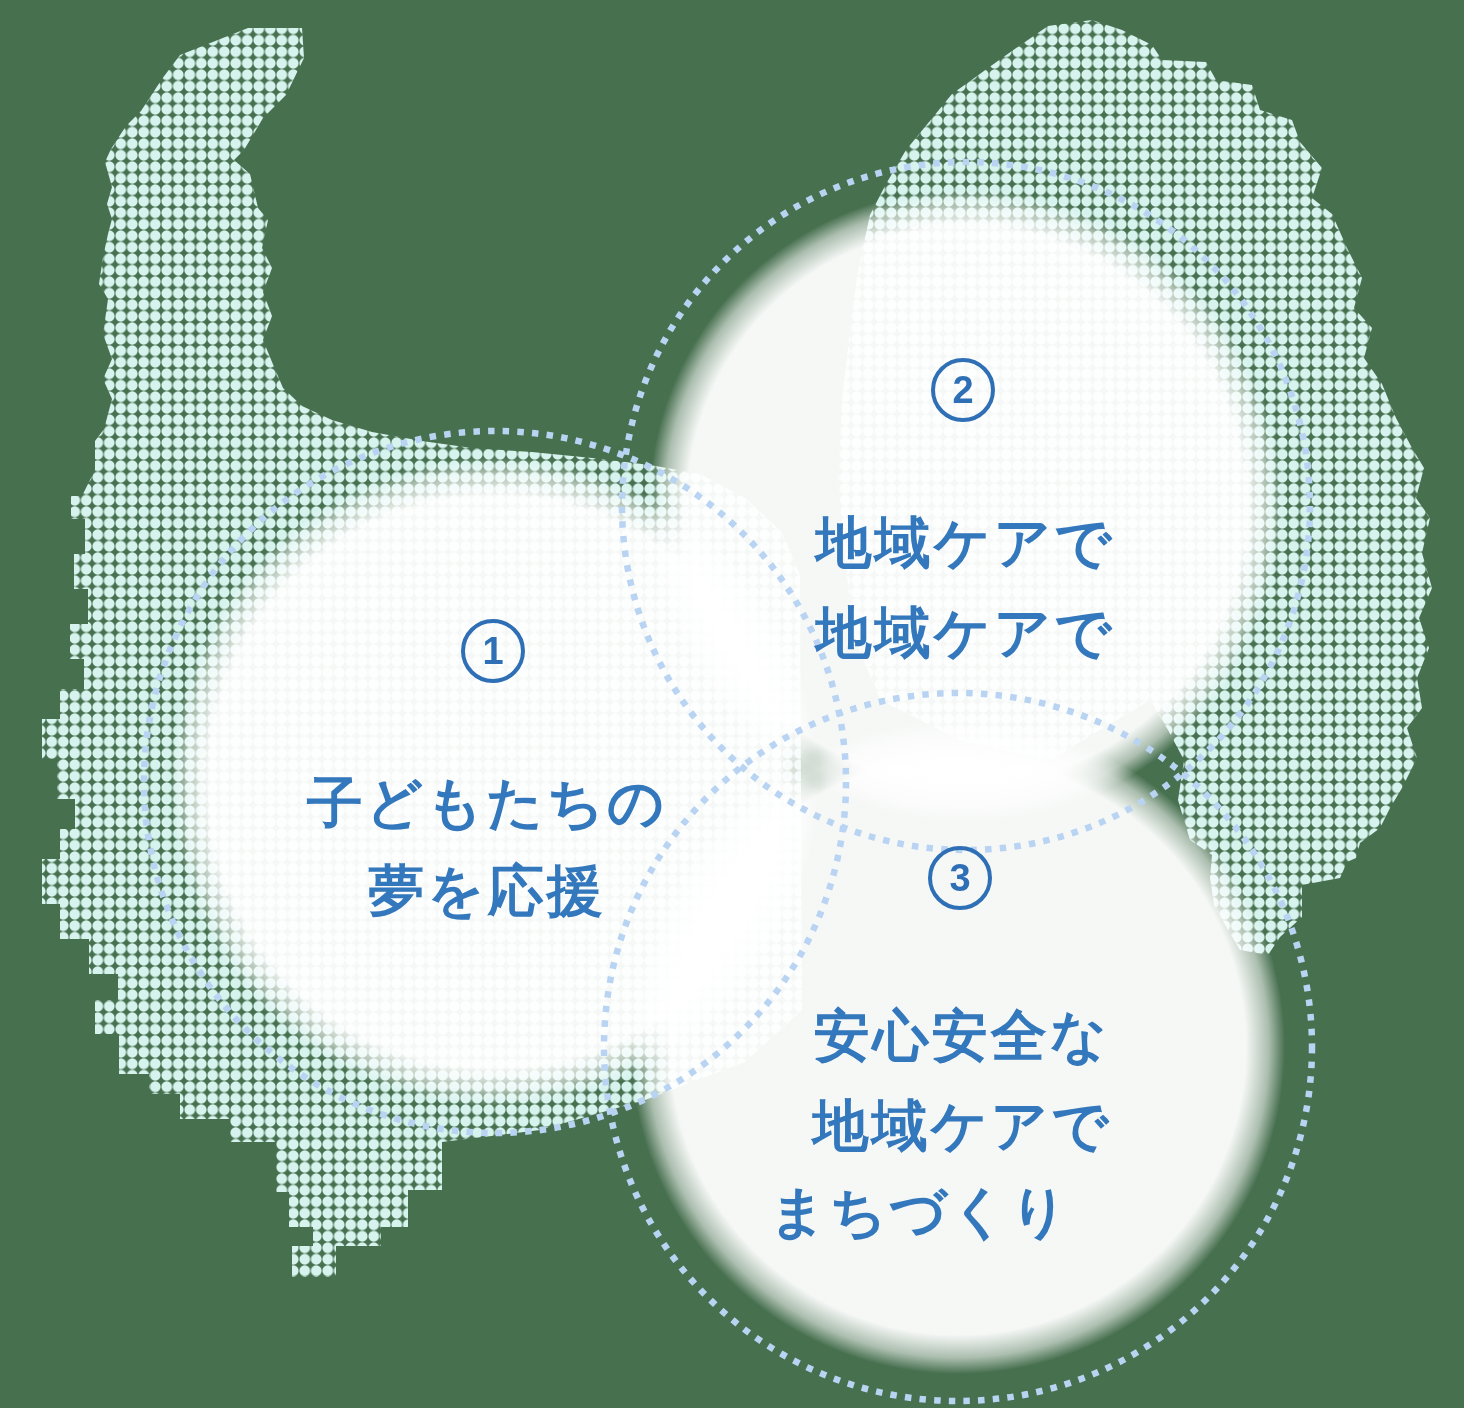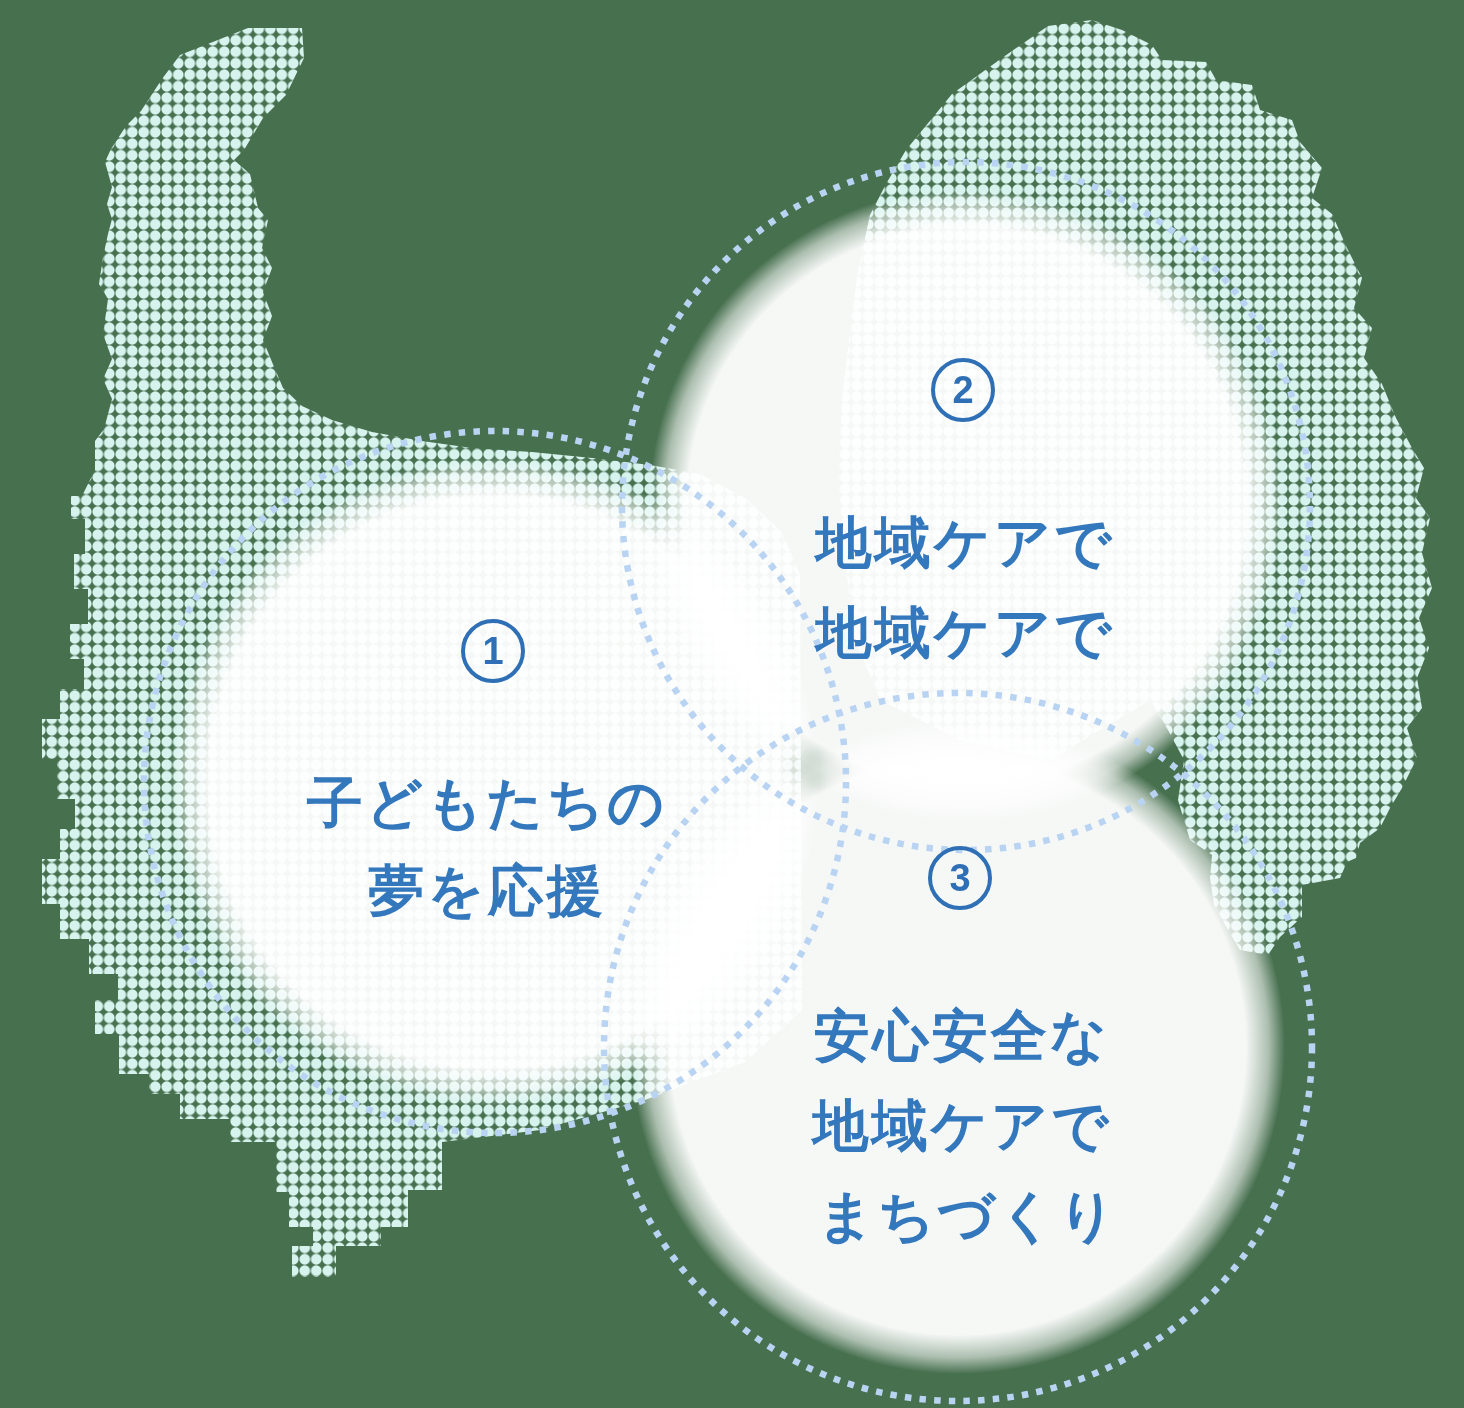--- a/index.html
+++ b/index.html
@@ -108,16 +108,16 @@
   <div>
     <div class="abs-center num-badge" style="left:963px;top:390px;">2</div>
     <div class="abs-center vtext" style="left:965px;top:497px;">地域ケアで</div>
     <div class="abs-center vtext" style="left:965px;top:587px;">地域ケアで</div>
   </div>
 
   <div>
     <div class="abs-center num-badge" style="left:960px;top:878px;">3</div>
     <div class="abs-center vtext" style="left:962px;top:990px;">安心安全な</div>
     <div class="abs-center vtext" style="left:962px;top:1080px;">地域ケアで</div>
-    <div class="abs-center vtext" style="left:968px;top:1170px;">まちづくり</div>
+    <div class="abs-center vtext" style="left:920px;top:1170px;font-family:Liberation Mono, monospace;">まちづくり</div>
   </div>
 
 </div>
 
 </body></html>

